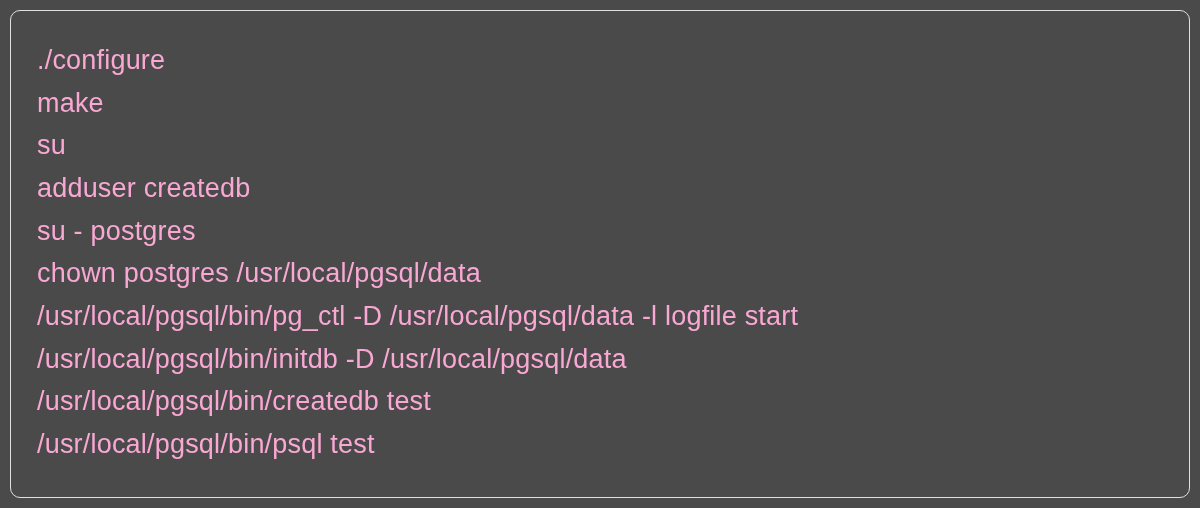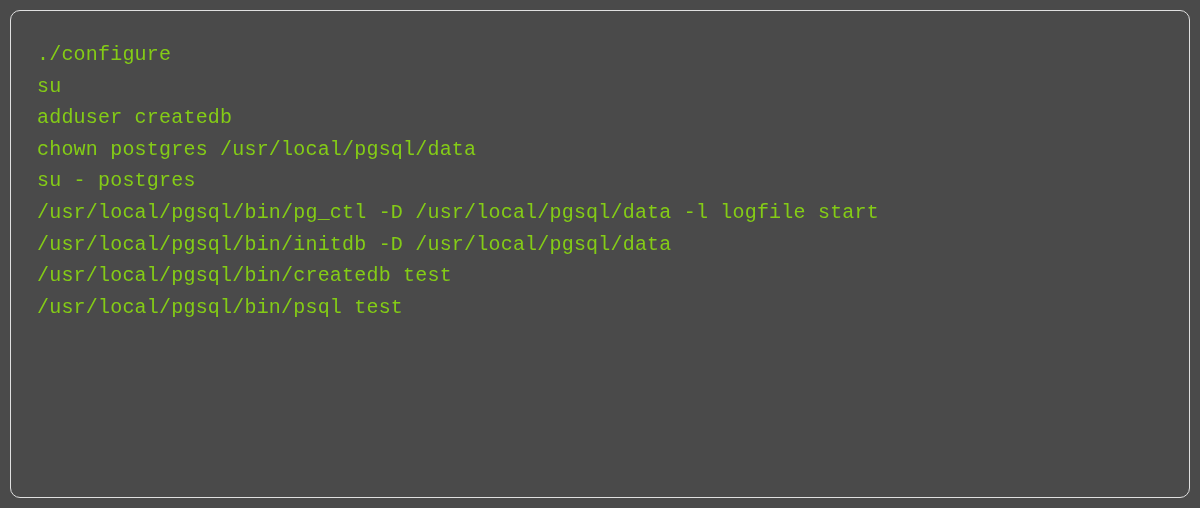--- a/index.html
+++ b/index.html
@@ -17,34 +17,35 @@
     .code-block {
       width: 100%;
       height: 100%;
       background: #4a4a4a;
       border: 1.5px solid #e0e0e0;
       border-radius: 10px;
       padding: 28px 26px 20px 26px;
       overflow: hidden;
     }
     .code-line {
-      color: #84cc16;
-      font-size: 20px;
+      color: #f9a8d4;
+      font-size: 27px;
       line-height: 1.58;
       white-space: pre;
-      font-family: Liberation Mono, monospace;
+      font-family: Liberation Sans, sans-serif;
       letter-spacing: 0.2px;
     }
   </style>
 </head>
 <body>
 
 <div class="code-block">
   <div class="code-line">./configure</div>
+  <div class="code-line">make</div>
   <div class="code-line">su</div>
   <div class="code-line">adduser createdb</div>
+  <div class="code-line">su - postgres</div>
   <div class="code-line">chown postgres /usr/local/pgsql/data</div>
-  <div class="code-line">su - postgres</div>
   <div class="code-line">/usr/local/pgsql/bin/pg_ctl -D /usr/local/pgsql/data -l logfile start</div>
   <div class="code-line">/usr/local/pgsql/bin/initdb -D /usr/local/pgsql/data</div>
   <div class="code-line">/usr/local/pgsql/bin/createdb test</div>
   <div class="code-line">/usr/local/pgsql/bin/psql test</div>
 </div>
 
 </body></html>

